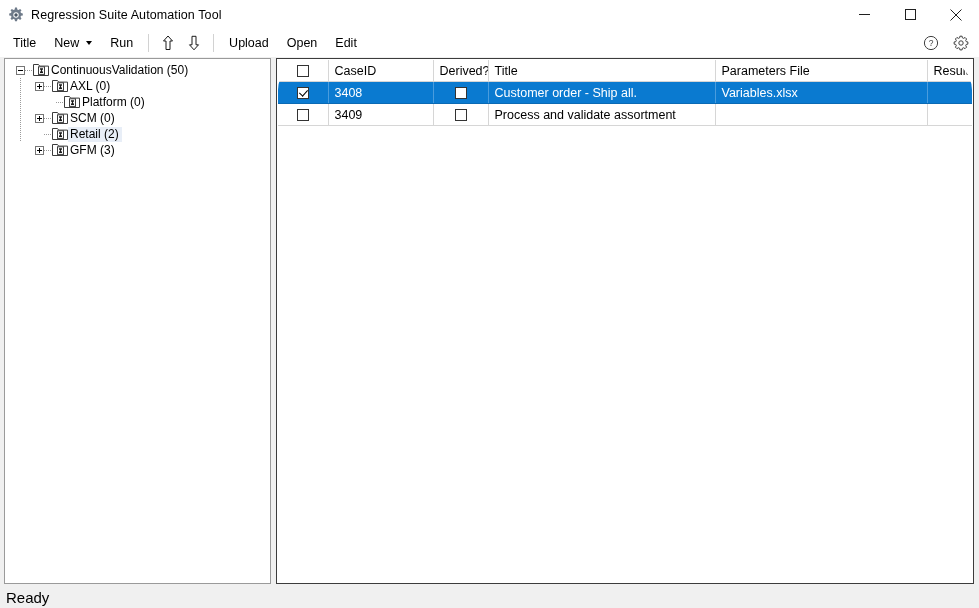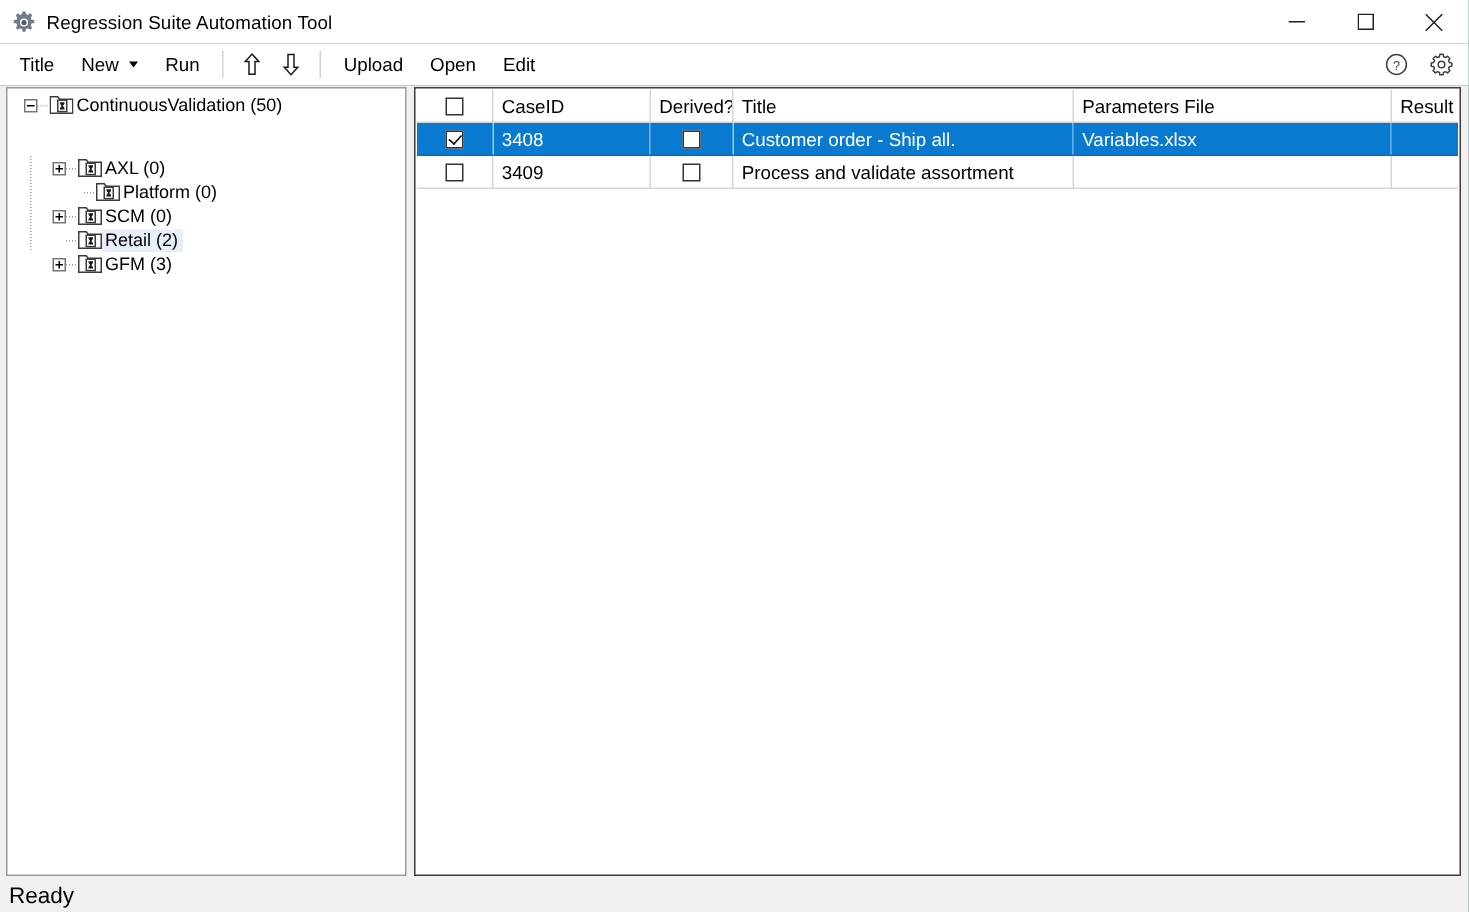--- a/index.html
+++ b/index.html
@@ -239,20 +239,21 @@
     overflow: hidden;
   }
   .grid-inner {
     position: absolute;
     left: 1px;
     top: 1px;
     right: 1px;
     bottom: 1px;
     background: #fff;
     overflow: hidden;
+    border-radius: 30px;
   }
   table.grid {
     border-collapse: collapse;
     table-layout: fixed;
     width: 694px;
     font-size: 12.5px;
   }
   table.grid th {
     height: 21px;
     font-weight: normal;
@@ -407,21 +408,21 @@
           <span class="expander"></span>
           <span class="dots"></span>
           <svg class="tree-icon" viewBox="0 0 16 14">
             <path d="M0.5 1.5 h5 l1.2 1.6 h8.8 v9.4 h-15 z" fill="#ffffff" stroke="#3c3c3c" stroke-width="1"></path>
             <rect x="5.5" y="3.8" width="6" height="7.6" fill="#ffffff" stroke="#3c3c3c" stroke-width="1"></rect>
             <path d="M7 5.2 h3 v1 l-1.1 1.4 1.1 1.4 v1 h-3 v-1 l1.1-1.4 -1.1-1.4 z" fill="#1a1a1a"></path>
           </svg>
           <span class="tlabel">ContinuousValidation (50)</span>
         </div>
 
-        <div style="position:relative;margin-top:26px;">
+        <div style="position:relative;">
           <span class="vdots" style="left:15px; top:0; height:64px;"></span>
 
           <div class="tnode" style="padding-left:30px;">
             <span class="expander plus"></span>
             <span class="dots"></span>
             <svg class="tree-icon" viewBox="0 0 16 14">
               <path d="M0.5 1.5 h5 l1.2 1.6 h8.8 v9.4 h-15 z" fill="#ffffff" stroke="#3c3c3c" stroke-width="1"></path>
               <rect x="5.5" y="3.8" width="6" height="7.6" fill="#ffffff" stroke="#3c3c3c" stroke-width="1"></rect>
               <path d="M7 5.2 h3 v1 l-1.1 1.4 1.1 1.4 v1 h-3 v-1 l1.1-1.4 -1.1-1.4 z" fill="#1a1a1a"></path>
             </svg>

